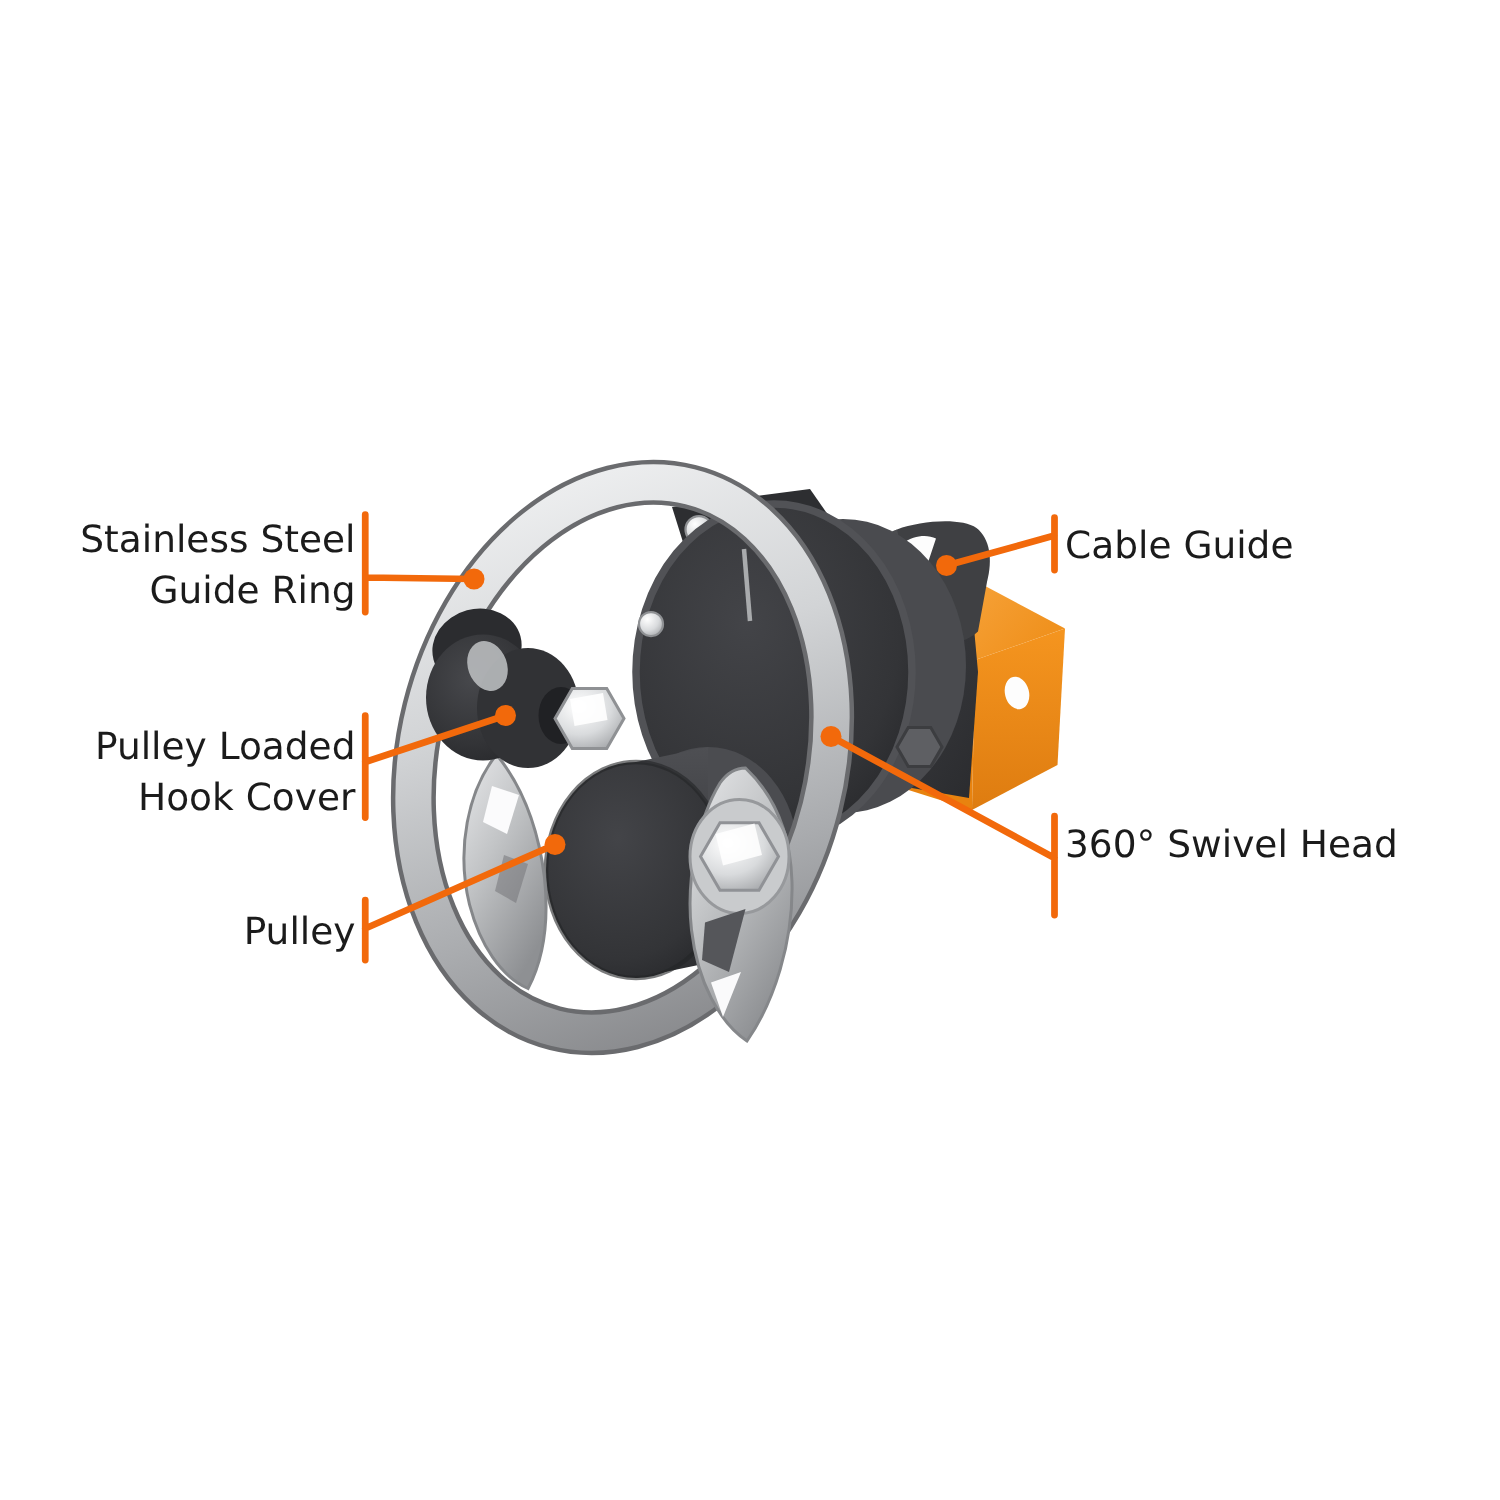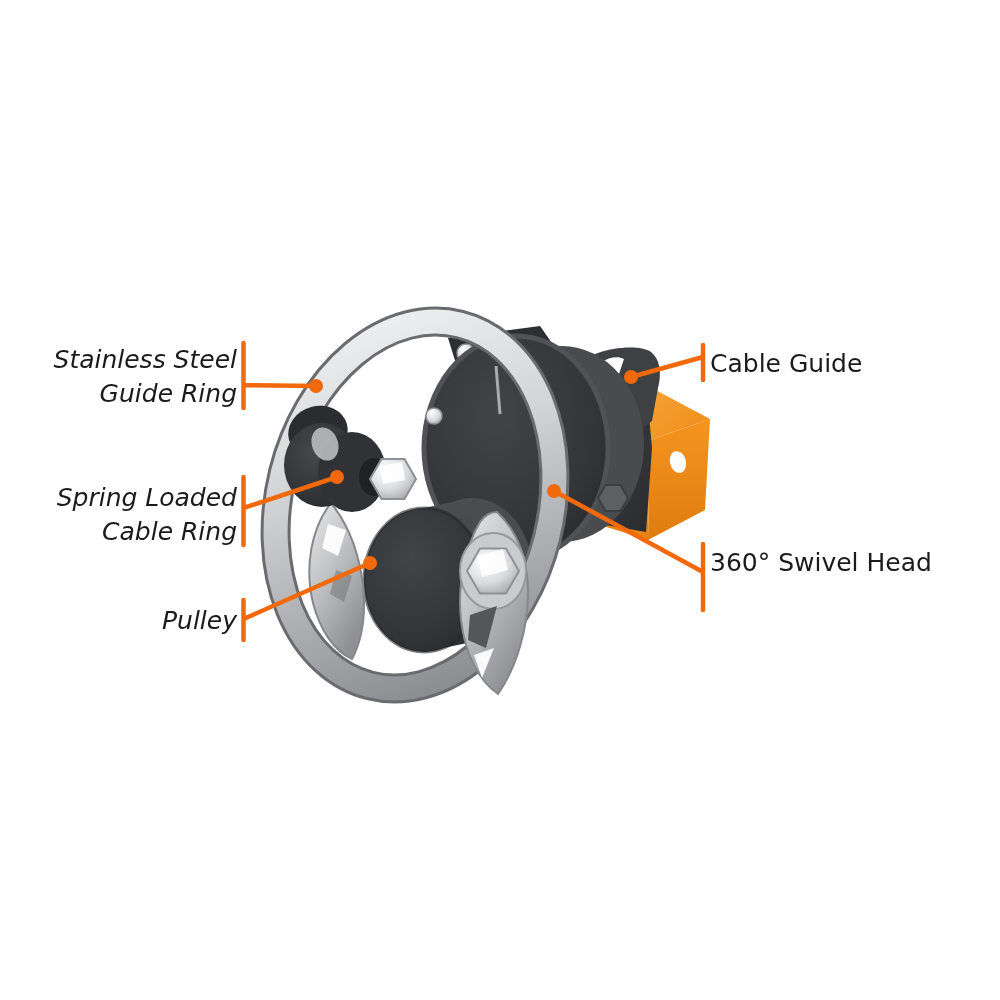--- a/index.html
+++ b/index.html
@@ -17,21 +17,21 @@
     width: 1000px; height: 1000px;
   }
   .callout {
     position: absolute;
     color: #1b1b1b;
     font-size: 25px;
     line-height: 34px;
     white-space: nowrap;
     font-weight: 400;
   }
-  .align-right { text-align: right; font-style: italic; }
+  .align-right { text-align: right; }
   .align-left  { text-align: left; }
 </style>
 </head>
 <body>
 
 <div class="canvas">
 
   <svg class="diagram-svg" viewBox="0 0 1000 1000" aria-hidden="true">
     <defs>
       <linearGradient id="gRing" gradientUnits="userSpaceOnUse" x1="310" y1="330" x2="545" y2="690">
@@ -165,22 +165,22 @@
   <div class="callout align-right" style="right:763px; top:343px;">
     <div>Stainless Steel</div>
     <div>Guide Ring</div>
   </div>
 
   <div class="callout align-left" style="left:710px; top:347px;text-align:center;">
     <div>Cable Guide</div>
   </div>
 
   <div class="callout align-right" style="right:763px; top:481px;">
-    <div>Spring Loaded</div>
-    <div>Cable Ring</div>
+    <div>Pulley Loaded</div>
+    <div>Hook Cover</div>
   </div>
 
   <div class="callout align-right" style="right:763px; top:604px;">
     <div>Pulley</div>
   </div>
 
   <div class="callout align-left" style="left:710px; top:546px;">
     <div>360° Swivel Head</div>
   </div>
 

